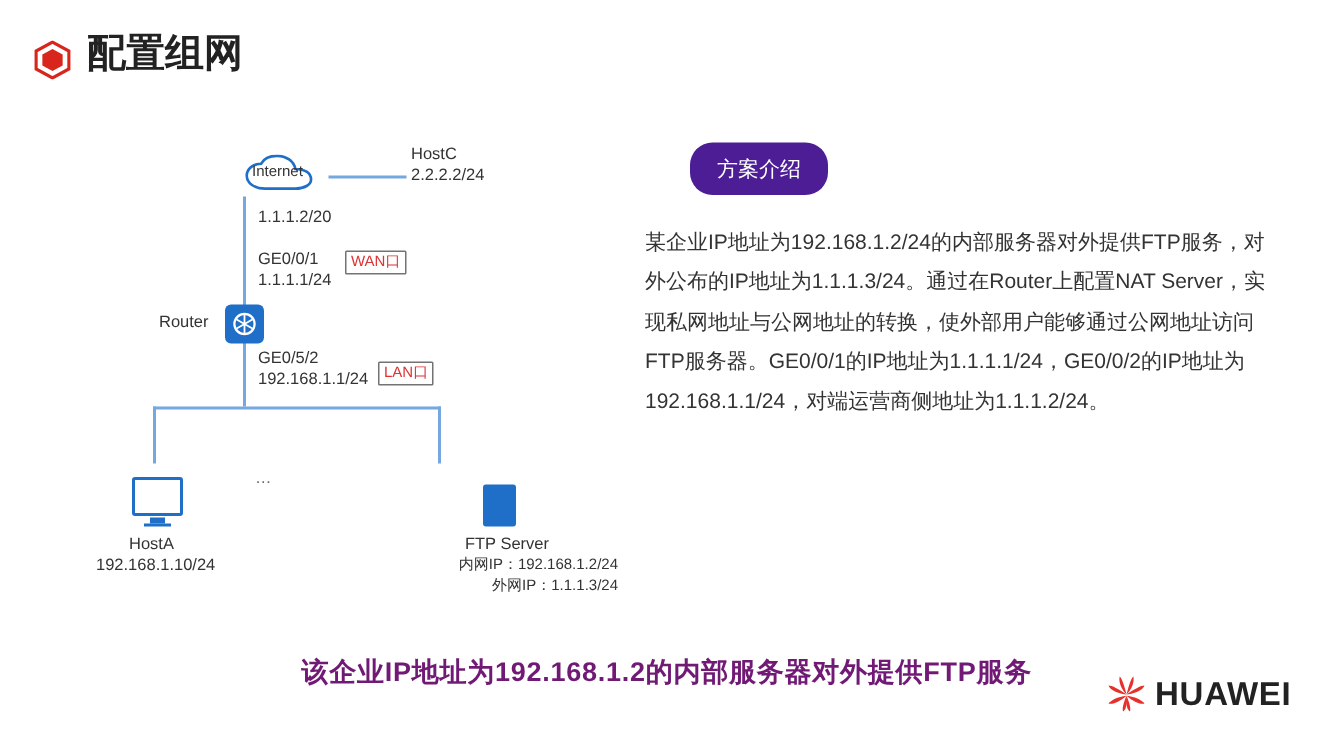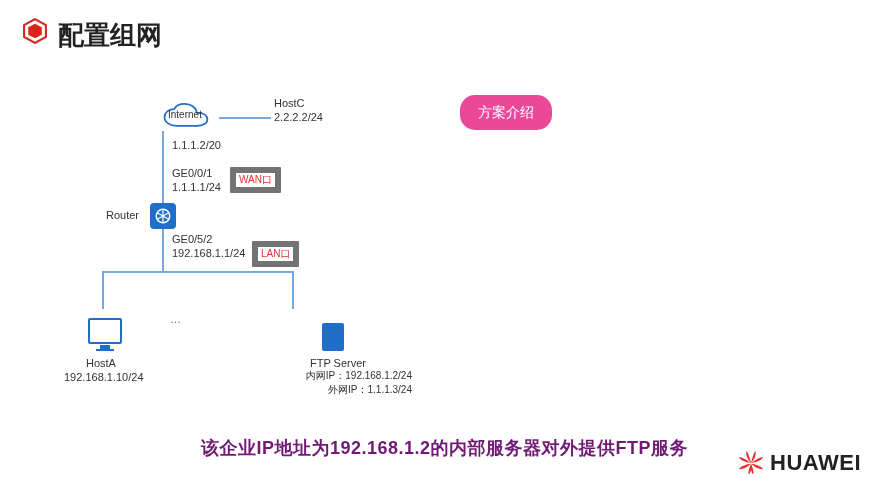--- a/index.html
+++ b/index.html
@@ -1,34 +1,34 @@
 <!DOCTYPE html>
 <html><head>
 <meta charset="utf-8">
 <style>
   html,body{margin:0;padding:0;font-family:"Microsoft YaHei","PingFang SC",sans-serif;background:#fff;color:#222;width:889px;height:500px;overflow:hidden;position:relative}
   .slide{position:relative;width:889px;height:500px}
-  .title{position:absolute;left:22px;top:18px;font-size:26px;font-weight:700;display:flex;align-items:flex-start;gap:10px}
+  .title{position:absolute;left:22px;top:18px;font-size:26px;font-weight:700;display:flex;align-items:flex-end;gap:10px}
   .hexicon{width:26px;height:26px}
   .content{position:absolute;left:70px;top:95px;display:flex;gap:60px}
   .diagram{width:300px;height:280px;position:relative;font-size:11px;color:#333}
   .node-label{position:absolute;white-space:nowrap}
-  .tag{border:6px solid #737373;color:#d33;font-size:10px;padding:0 3px;line-height:14px;border-radius:1px;position:absolute}
+  .tag{border:1px solid #737373;color:#d33;font-size:10px;padding:0 3px;line-height:14px;border-radius:1px;position:absolute}
   .router{position:absolute;left:80px;top:108px;width:26px;height:26px;background:#1f6fc8;border-radius:4px;display:flex;align-items:center;justify-content:center}
   .router svg{width:18px;height:18px}
   .cloud{position:absolute;left:90px;top:8px;width:58px;height:28px}
   .host{position:absolute;bottom:24px}
   .host .mon{width:30px;height:22px;border:2px solid #1f6fc8;border-radius:2px;margin:0 auto}
   .host .stand{width:10px;height:4px;background:#1f6fc8;margin:1px auto 0}
   .host .base{width:18px;height:2px;background:#1f6fc8;margin:0 auto}
   .server{position:absolute;bottom:24px;right:26px}
   .server .box{width:22px;height:28px;background:#1f6fc8;border-radius:2px;margin:0 auto}
   .line{position:absolute;background:#74a8de}
   .right{width:420px;font-size:14px;line-height:1.9;color:#333}
-  .pill{display:inline-block;background:#ec4899;color:#fff;font-size:14px;padding:4px 18px;border-radius:15px;margin-bottom:18px;margin-left:30px}
+  .pill{display:inline-block;background:#4c1d95;color:#fff;font-size:14px;padding:4px 18px;border-radius:15px;margin-bottom:18px;margin-left:30px}
   .bottom-caption{position:absolute;left:0;right:0;bottom:40px;text-align:center;font-size:18px;color:#701a75;font-weight:600;letter-spacing:.5px;text-shadow:0 0 3px #fff,0 0 3px #fff}
   .logo{position:absolute;right:28px;bottom:24px;display:flex;align-items:flex-end;gap:4px}
   .logo-text{font-size:22px;font-weight:700;letter-spacing:.5px;color:#222}
   .petals{width:30px;height:26px}
   .dots{position:absolute;bottom:50px;left:100px;letter-spacing:2px;color:#666}
 </style>
 </head>
 <body>
 
 <div class="slide">
@@ -95,20 +95,21 @@
       <div class="server">
         <div class="box"></div>
       </div>
       <div class="node-label" style="right:4px;bottom:6px">FTP Server</div>
       <div class="node-label" style="right:-42px;bottom:-8px;font-size:10px">内网IP：192.168.1.2/24</div>
       <div class="node-label" style="right:-42px;bottom:-22px;font-size:10px">外网IP：1.1.1.3/24</div>
     </div>
 
     <div class="right">
       <div class="pill">方案介绍</div>
+      <div>某企业IP地址为192.168.1.2/24的内部服务器对外提供FTP服务，对外公布的IP地址为1.1.1.3/24。通过在Router上配置NAT Server，实现私网地址与公网地址的转换，使外部用户能够通过公网地址访问FTP服务器。GE0/0/1的IP地址为1.1.1.1/24，GE0/0/2的IP地址为192.168.1.1/24，对端运营商侧地址为1.1.1.2/24。</div>
     </div>
   </div>
 
   <div class="bottom-caption">该企业IP地址为192.168.1.2的内部服务器对外提供FTP服务</div>
 
   <div class="logo">
     <svg class="petals" viewBox="0 0 40 34">
       <g fill="#e5302c">
         <path d="M20 17C18 9 16 3 14 1c-1 3 0 10 6 16z"></path>
         <path d="M20 17C22 9 24 3 26 1c1 3 0 10-6 16z"></path>

